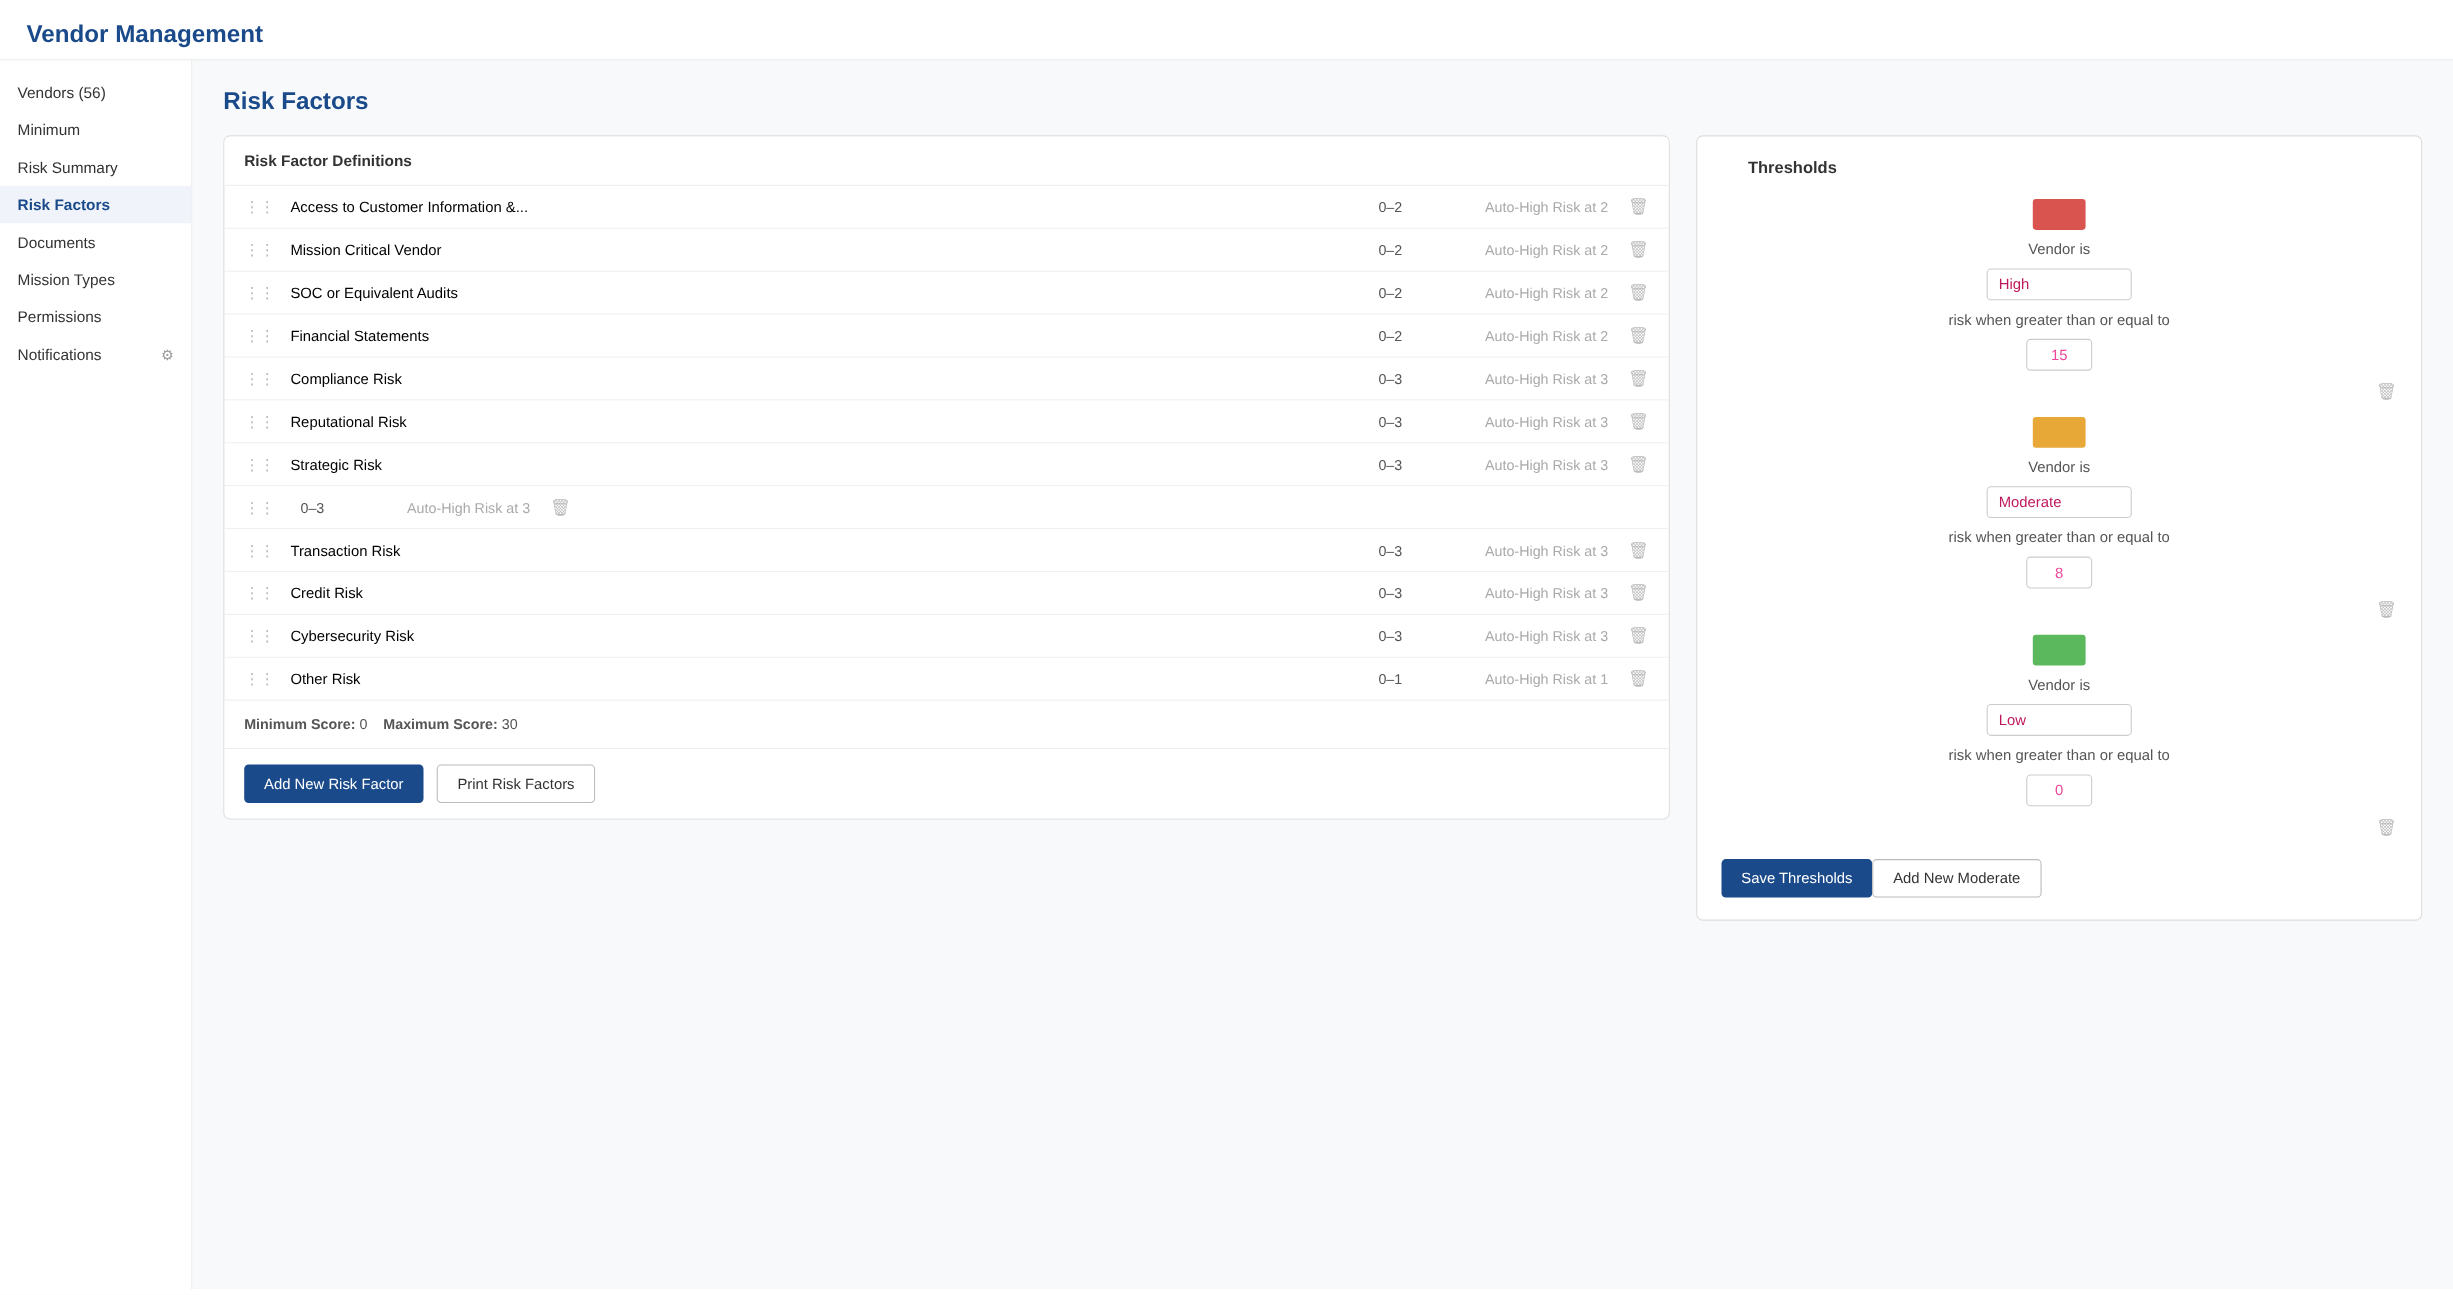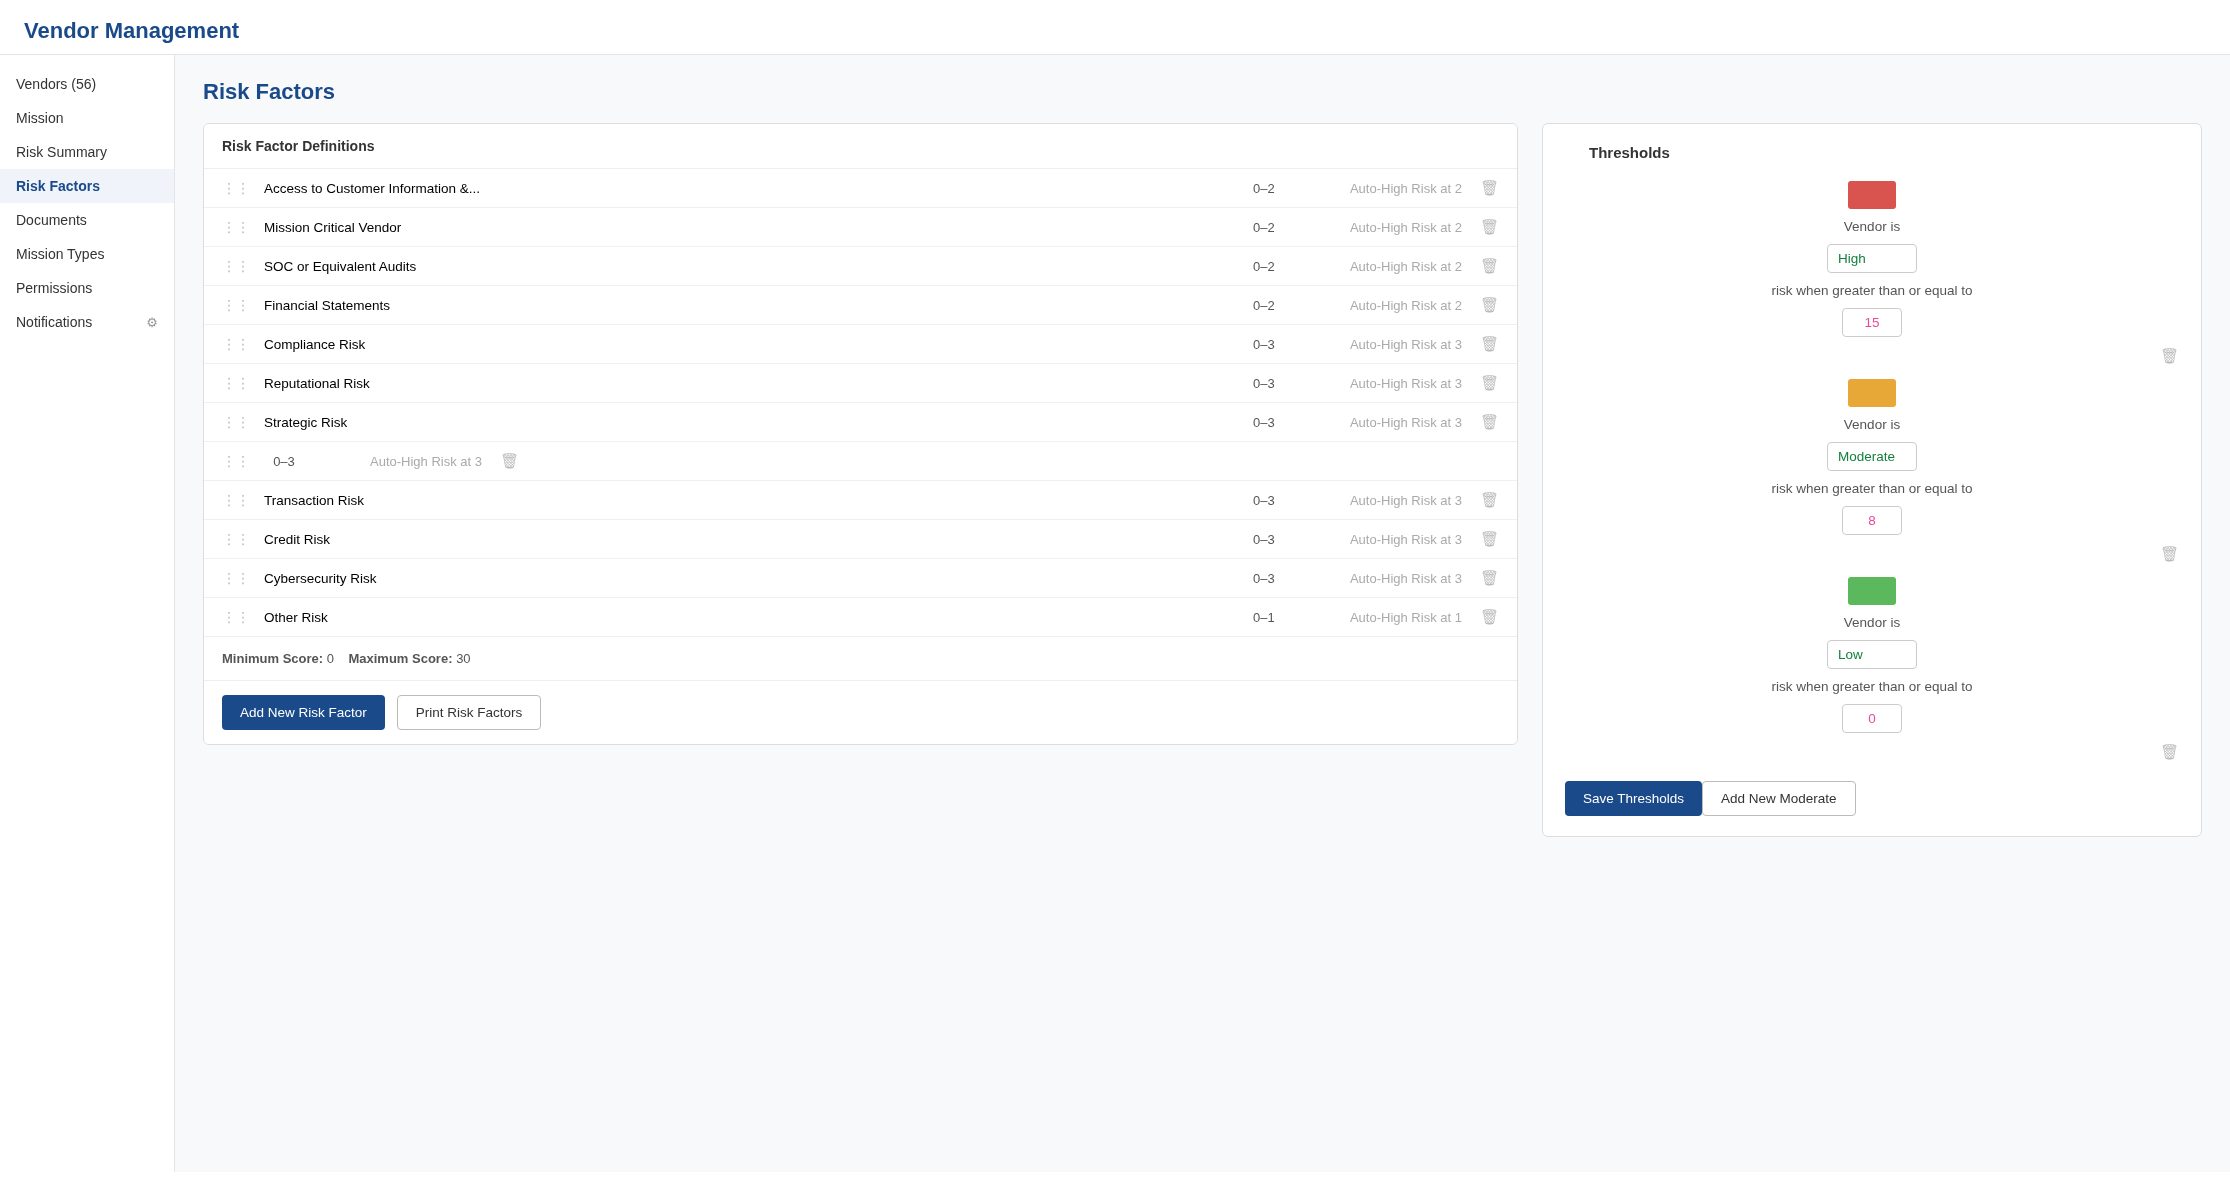--- a/index.html
+++ b/index.html
@@ -219,22 +219,22 @@
       color: #555;
       font-size: 13.5px;
       flex-shrink: 0;
     }
 
     .threshold-input {
       border: 1px solid #ccc;
       border-radius: 4px;
       padding: 6px 10px;
       font-size: 13.5px;
-      width: 90px;
-      color: #15803d;
+      width: 132px;
+      color: #be185d;
     }
 
     .threshold-number-input {
       border: 1px solid #ccc;
       border-radius: 4px;
       padding: 6px 8px;
       font-size: 13.5px;
       width: 60px;
       color: #ec4899;
       text-align: center;
@@ -267,21 +267,21 @@
   <div class="app-title">Vendor Management</div>
 </div>
 
 <div class="layout">
 
   <nav class="sidebar">
   <div class="sidebar-item">
         <span>Vendors (56)</span>
       </div>
       <div class="sidebar-item">
-        <span>Mission</span>
+        <span>Minimum</span>
       </div>
       <div class="sidebar-item">
         <span>Risk Summary</span>
       </div>
       <div class="sidebar-item active">
         <span>Risk Factors</span>
       </div>
       <div class="sidebar-item">
         <span>Documents</span>
       </div>

